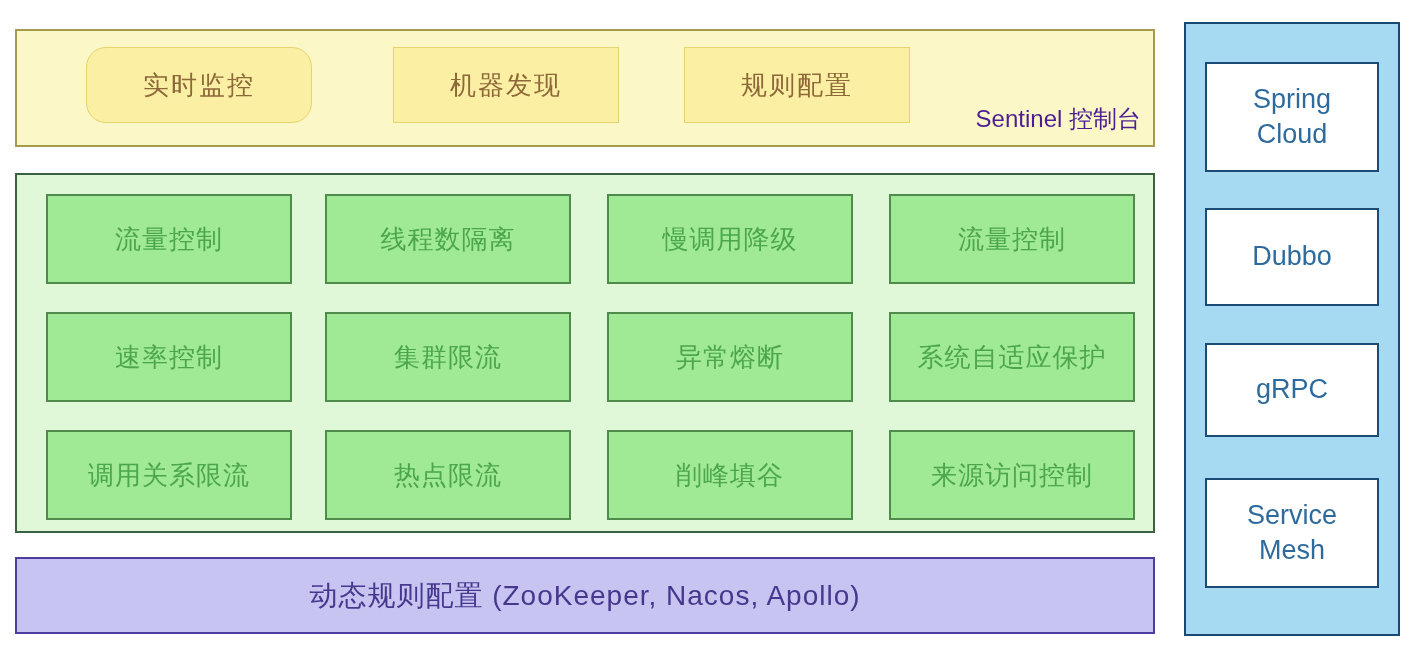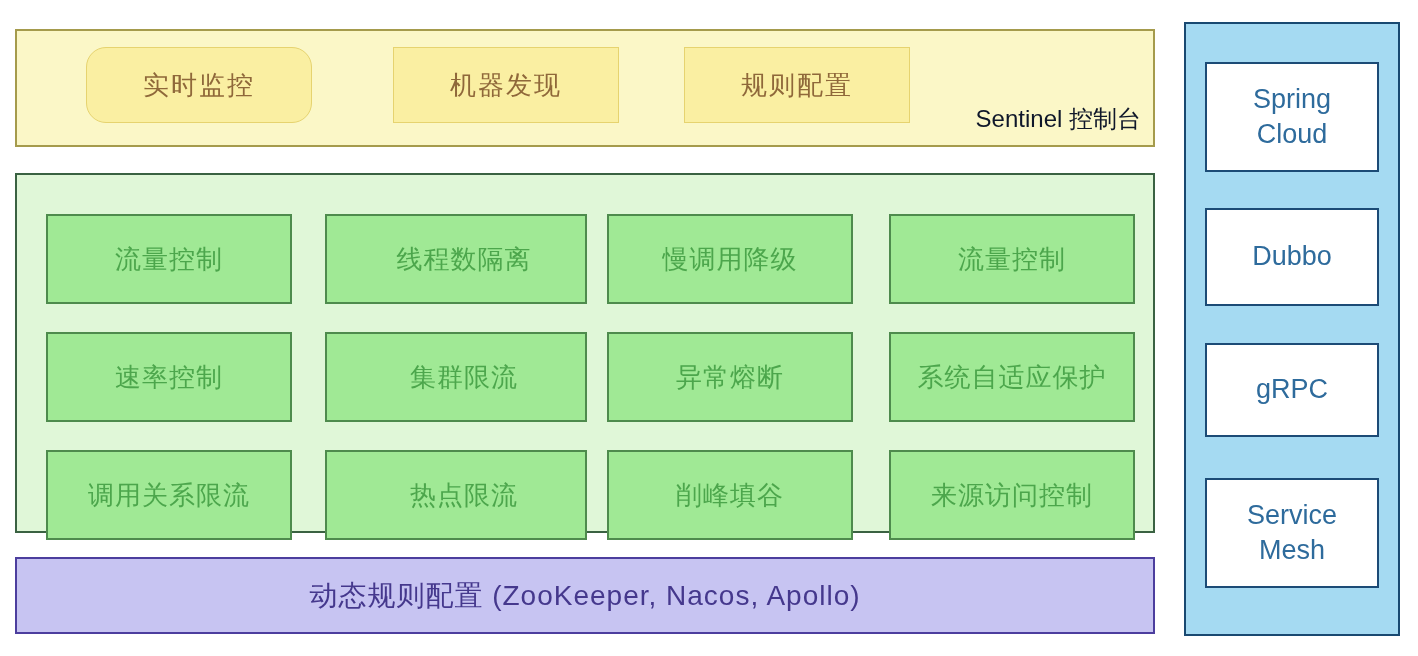--- a/index.html
+++ b/index.html
@@ -17,34 +17,34 @@
     position:absolute;top:16px;width:224px;height:74px;
     background:#faefa2;border:1px solid #e6d36f;
     display:flex;align-items:center;justify-content:center;
     color:#8f683a;font-size:26px;letter-spacing:2px;
   }
   .console-box.c0{left:69px;border-radius:20px;}
   .console-box.c1{left:376px;}
   .console-box.c2{left:667px;}
   .console-label{
     position:absolute;right:12px;bottom:10px;
-    color:#0f172a;font-size:24px;
+    color:#4c1d95;font-size:24px;
   }
   
   .core-panel{
     position:absolute;left:15px;top:173px;width:1136px;height:356px;
     background:#e0f7d8;border:2px solid #3a6242;
   }
   .feature-box{
     position:absolute;width:242px;height:86px;
     background:#a0e995;border:2px solid #4e8b4d;
     display:flex;align-items:center;justify-content:center;
-    color:#4ca64c;font-size:26px;letter-spacing:1px;text-align:center;margin-top:20px;
+    color:#4ca64c;font-size:26px;letter-spacing:1px;text-align:center;
   }
-  .col0{left:29px;}  .col1{left:308px;padding-left:16px;} .col2{left:590px;} .col3{left:872px;}
+  .col0{left:29px;}  .col1{left:308px;} .col2{left:590px;} .col3{left:872px;}
   .row0{top:19px;}   .row1{top:137px;}  .row2{top:255px;}
   
   .rules-bar{
     position:absolute;left:15px;top:557px;width:1136px;height:73px;
     background:#c7c4f2;border:2px solid #4c3e9e;
     display:flex;align-items:center;justify-content:center;
     color:#45388d;font-size:28px;letter-spacing:1px;
   }
   
   .adapters-panel{

